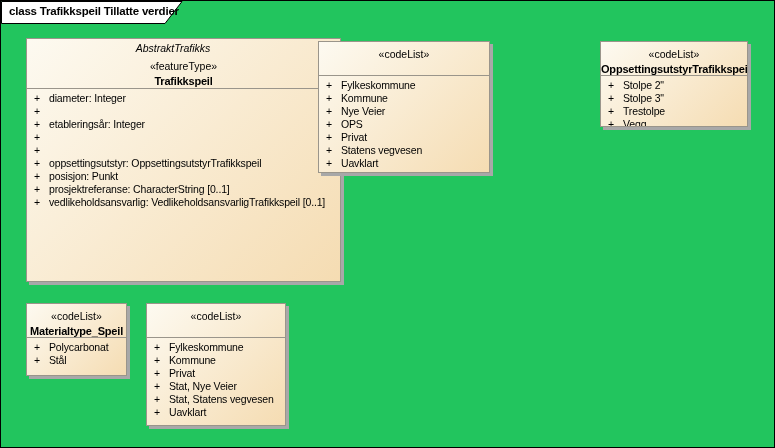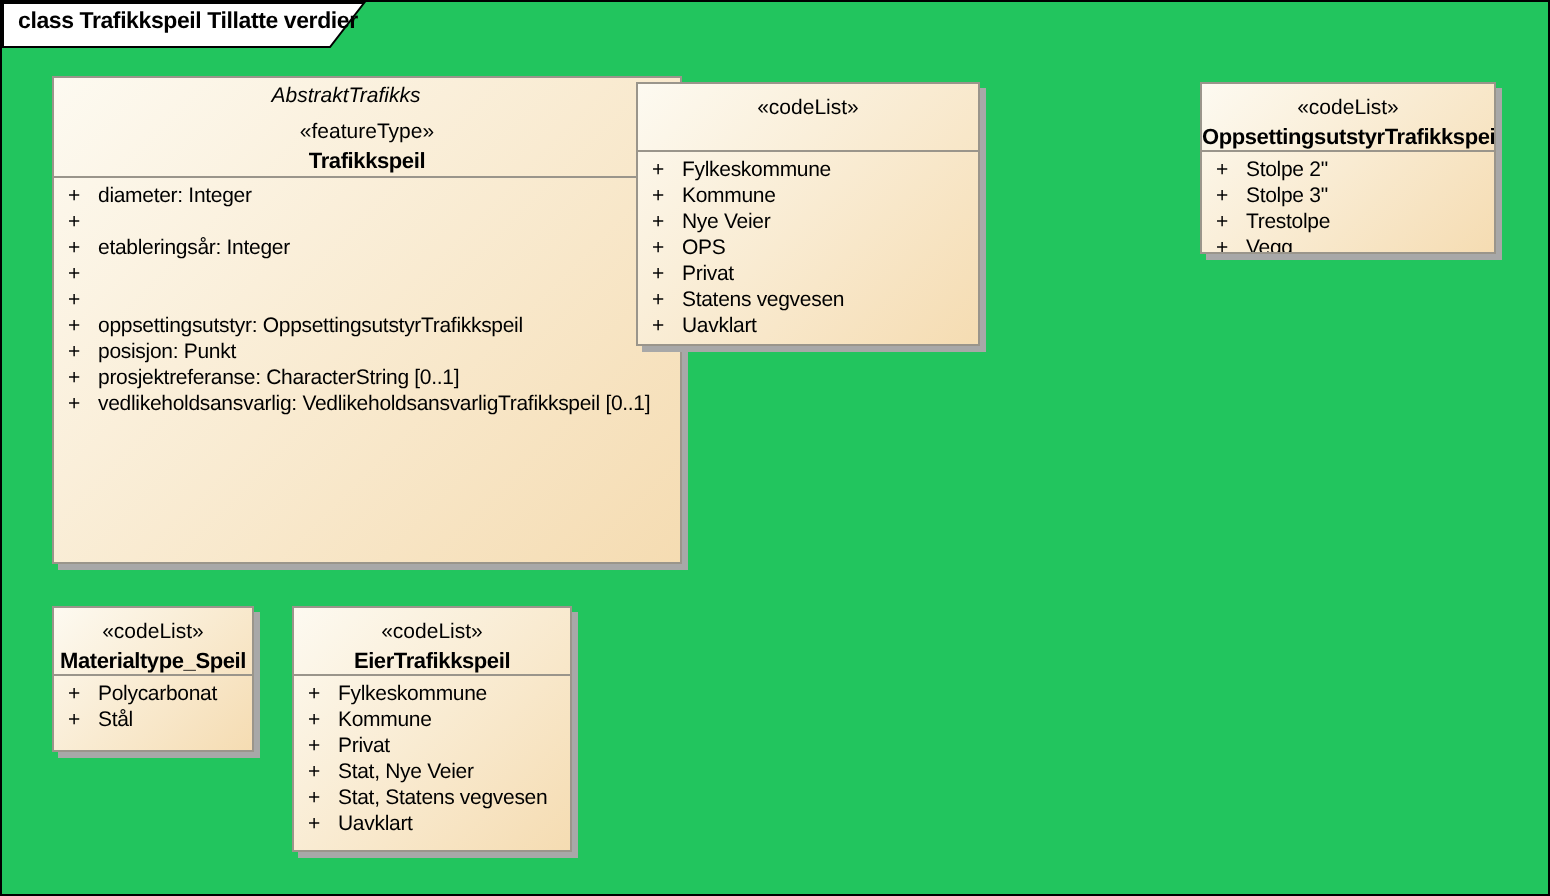--- a/index.html
+++ b/index.html
@@ -187,21 +187,20 @@
         <div class="row">
           <span class="vis">+</span>
           <span class="txt">Stål</span>
         </div>
       </div>
   </div>
 
   <div class="uml-box" style="left:145px;top:302px;width:140px;height:123px;">
     <div class="hdr hdr-code">
       <div class="stereotype">«codeList»</div>
-      <div class="cls-name">EierTrafikkspeil</div>
     </div>
     <div class="attrs">
         <div class="row">
           <span class="vis">+</span>
           <span class="txt">Fylkeskommune</span>
         </div>
         <div class="row">
           <span class="vis">+</span>
           <span class="txt">Kommune</span>
         </div>

